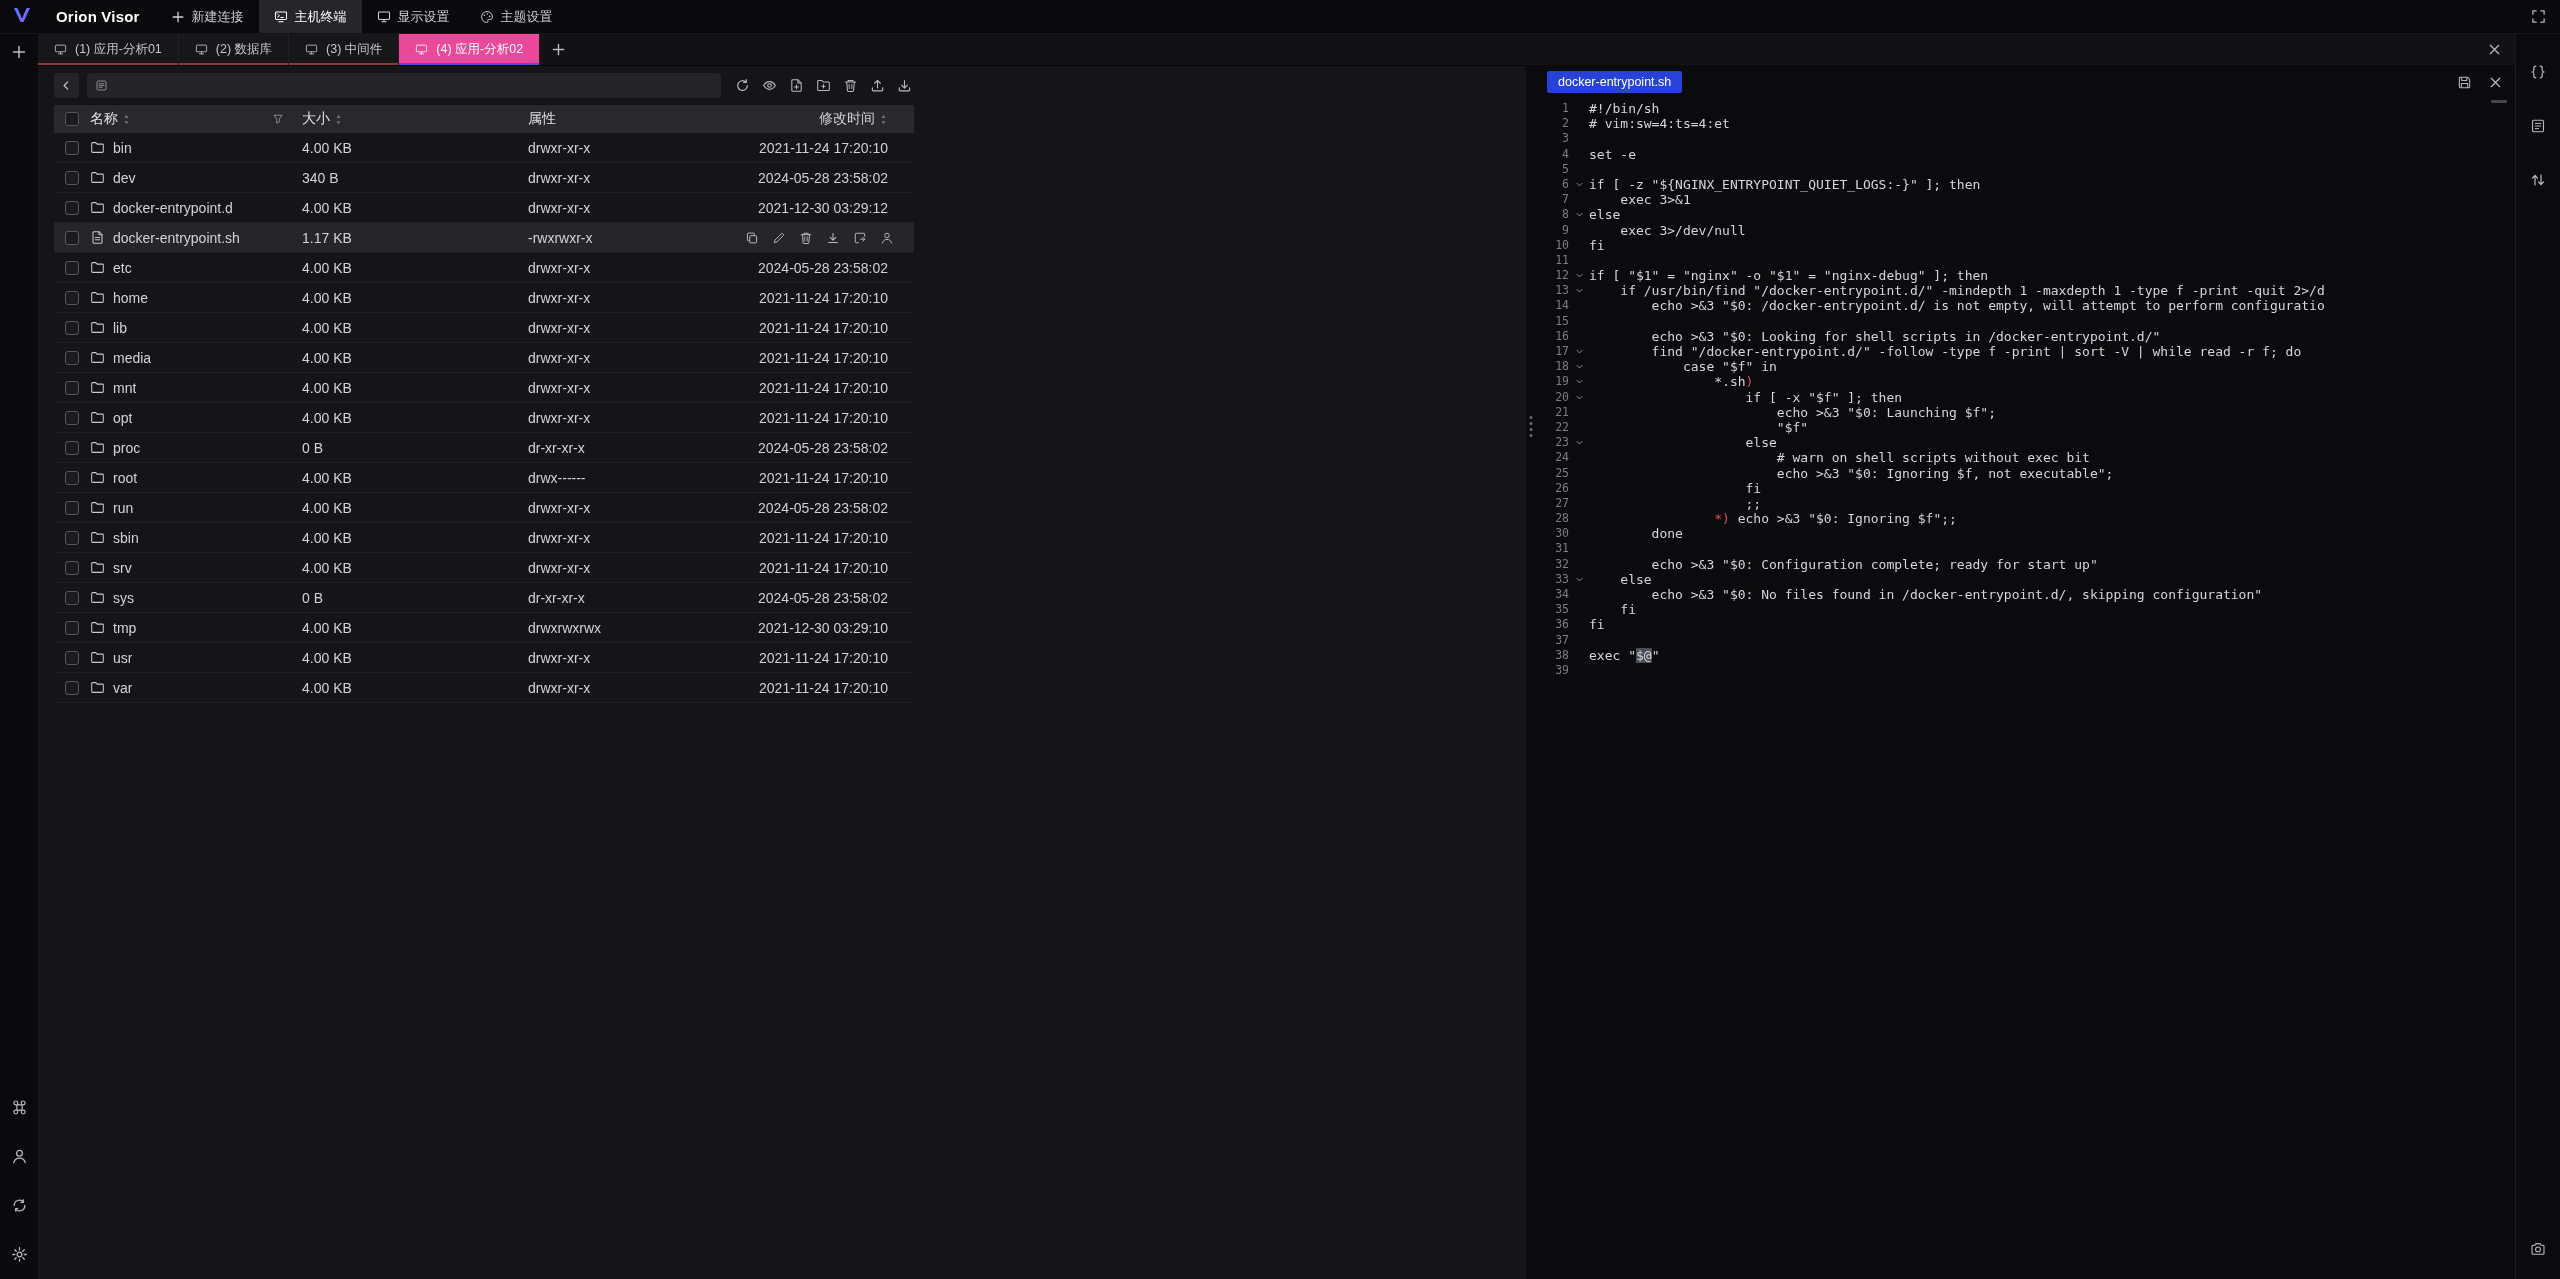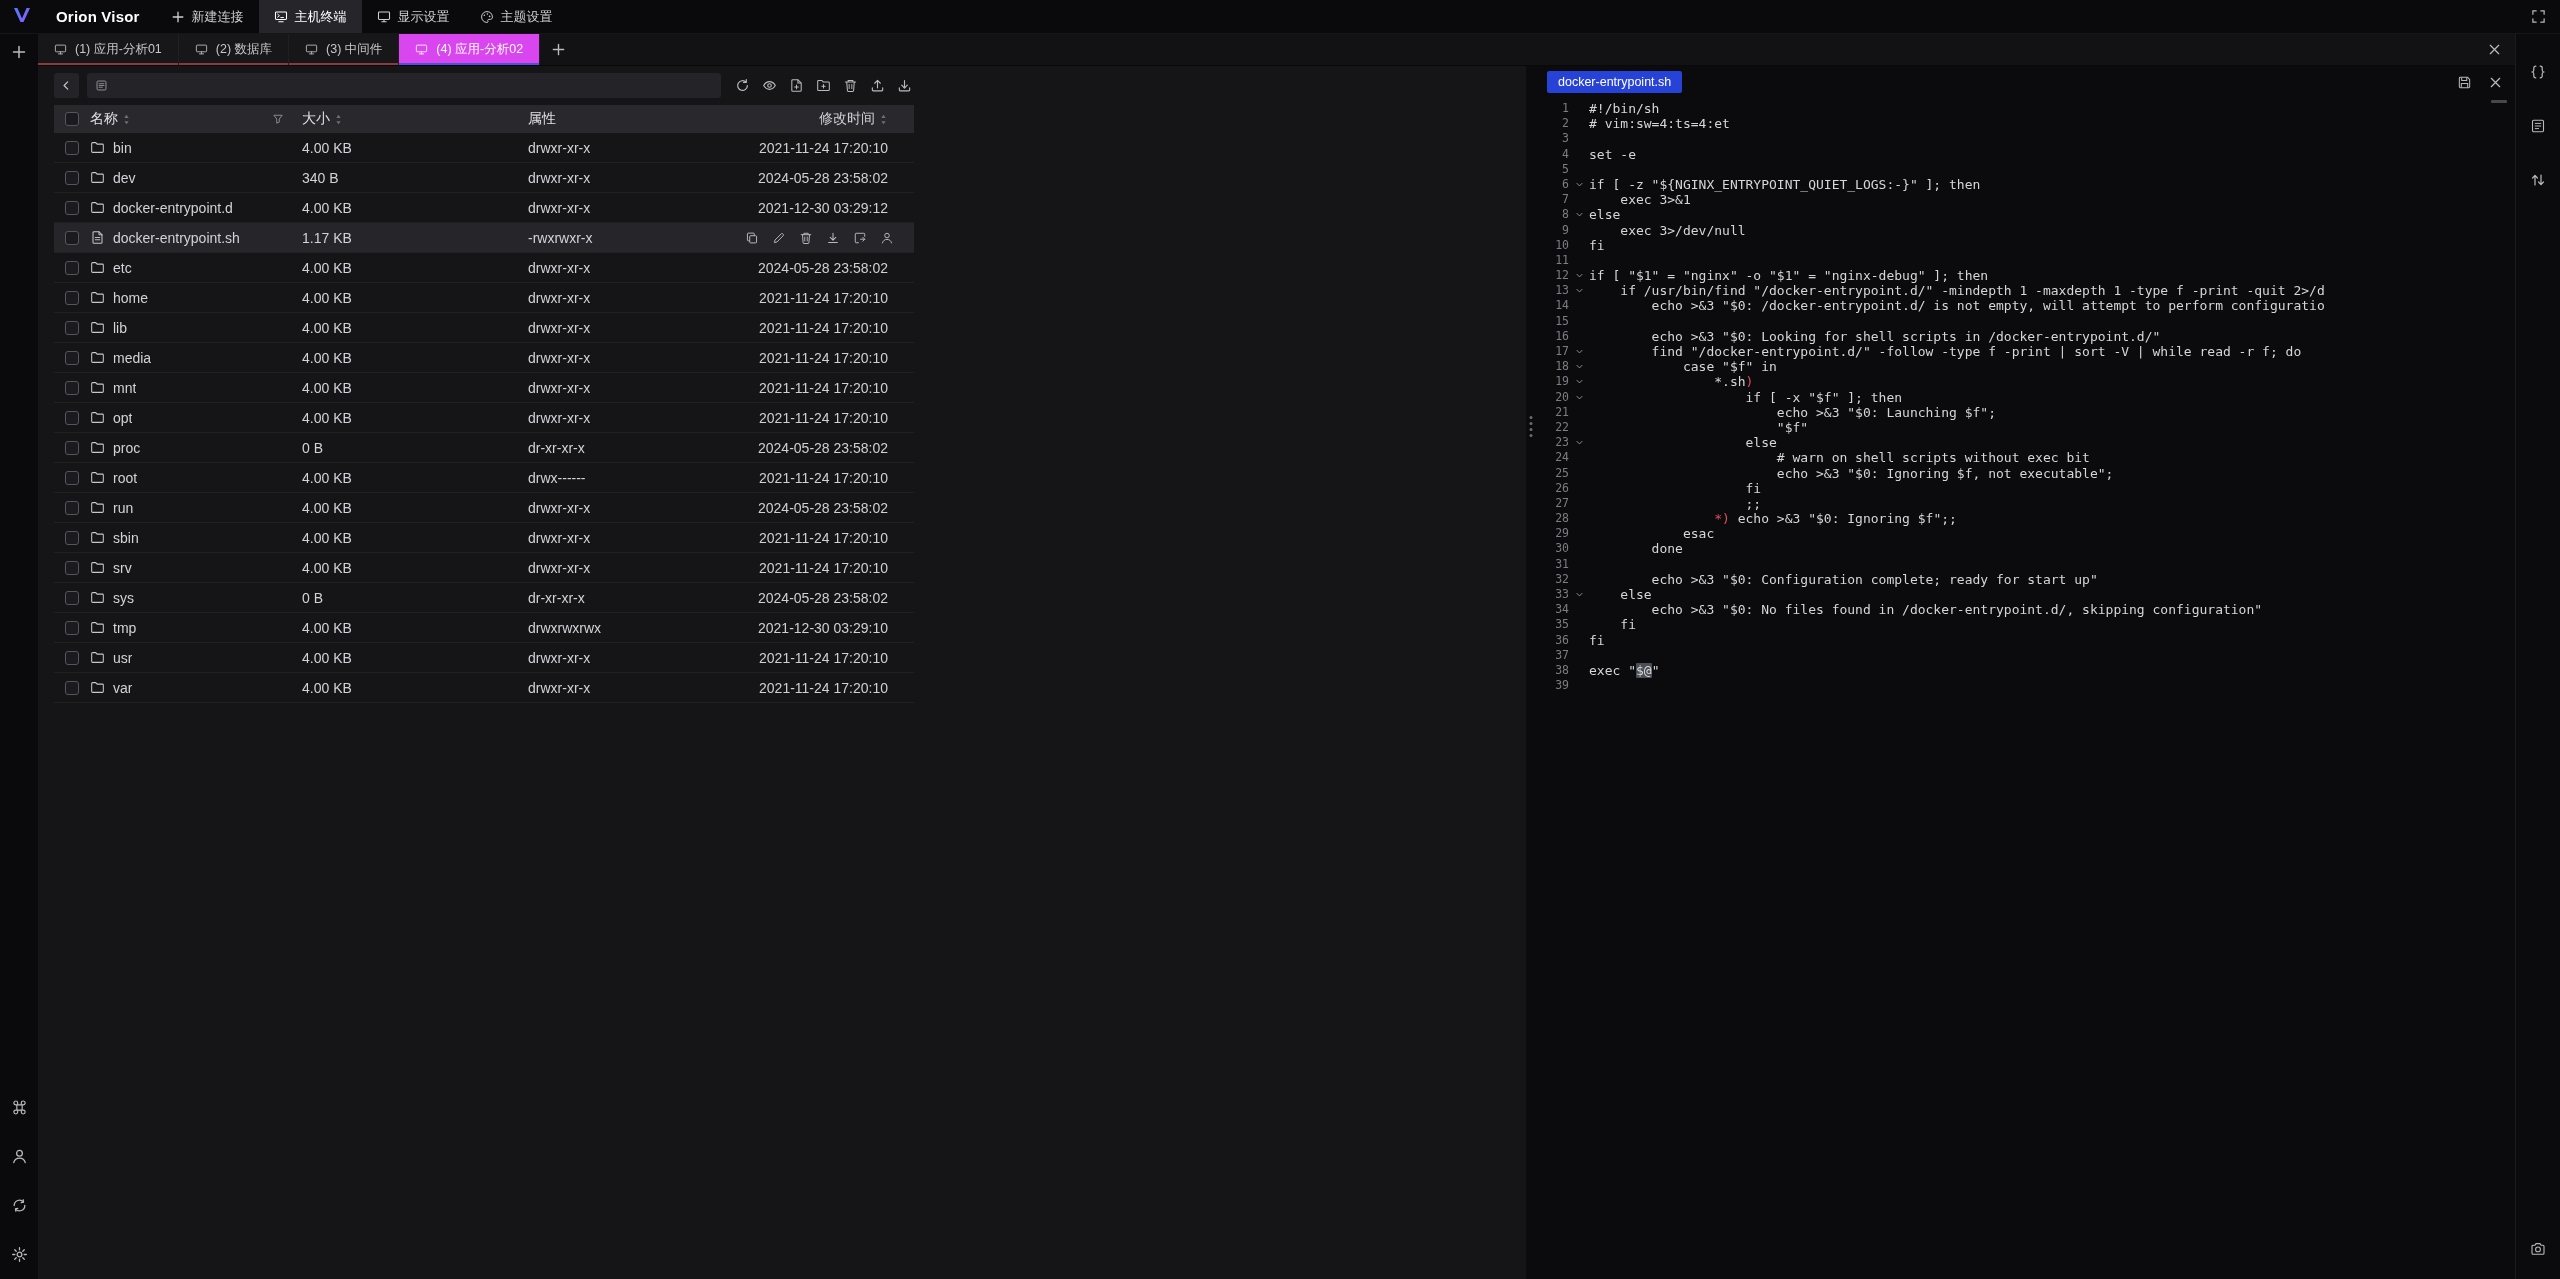--- a/index.html
+++ b/index.html
@@ -29,21 +29,21 @@
   .right-strip{width:45px;flex:none;border-left:1px solid #1c1c1f;display:flex;flex-direction:column;align-items:center;gap:38px;padding-top:30px;background:#0b0b0d}
   .right-strip .icon-btn svg{width:16px;height:16px}
   .strip-cam{margin-top:auto;margin-bottom:22px}
   .center{flex:1;display:flex;flex-direction:column;min-width:0}
 
   
   .tabbar{height:32px;flex:none;display:flex;align-items:stretch;background:#121214;border-bottom:1px solid #09090b}
   .tabs{display:flex}
   .tab{position:relative;display:flex;align-items:center;gap:8px;padding:0 16px;font-size:12.5px;color:#c6c6cc;border-right:1px solid #202024;cursor:pointer;background:#17171a}
   .tab::after{content:"";position:absolute;left:0;right:0;bottom:0;height:2px;background:var(--u,transparent)}
-  .tab.active{background:#d946ef;color:#fff}
+  .tab.active{background:#ec4899;color:#fff}
   .tab svg{width:13px;height:13px;opacity:.85}
   .tab-add{width:36px;align-self:stretch}
   .tab-close{margin-left:auto;width:42px;align-self:stretch}
 
   
   .content{flex:1;display:flex;min-height:0;background:#0b0b0d}
 
   .file-panel{width:1488px;flex:none;background:#151518;padding:6px 0 0 16px;display:flex;flex-direction:column}
   .toolbar{display:flex;align-items:center;gap:8px;width:858px;height:26px;margin-bottom:7px;flex:none}
   .tool-btn{width:25px;height:25px;background:#242428;border-radius:3px;display:inline-flex;align-items:center;justify-content:center;color:#c9c9cf;flex:none;cursor:pointer}
@@ -899,25 +899,20 @@
                 <span class="ln">27</span>
                 <span class="fold"></span>
                 <span class="ctext">                    ;;</span>
               </div>
               <div class="cline">
                 <span class="ln">28</span>
                 <span class="fold"></span>
                 <span class="ctext">                <span class="red">*)</span> echo &gt;&amp;3 "$0: Ignoring $f";;</span>
               </div>
               <div class="cline">
-                <span class="ln">29</span>
-                <span class="fold"></span>
-                <span class="ctext">            esac</span>
-              </div>
-              <div class="cline">
                 <span class="ln">30</span>
                 <span class="fold"></span>
                 <span class="ctext">        done</span>
               </div>
               <div class="cline">
                 <span class="ln">31</span>
                 <span class="fold"></span>
                 <span class="ctext"></span>
               </div>
               <div class="cline">

